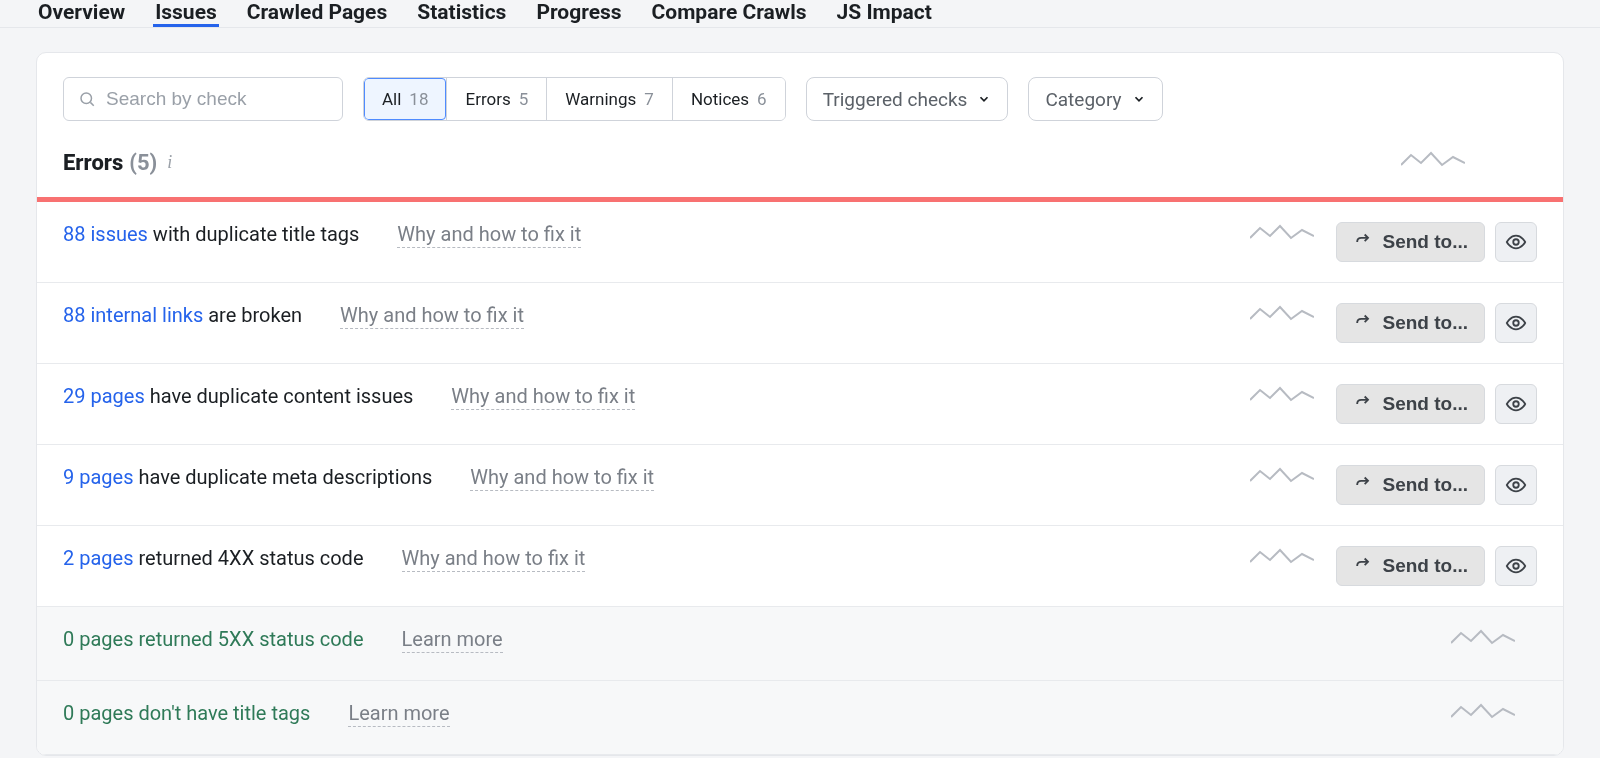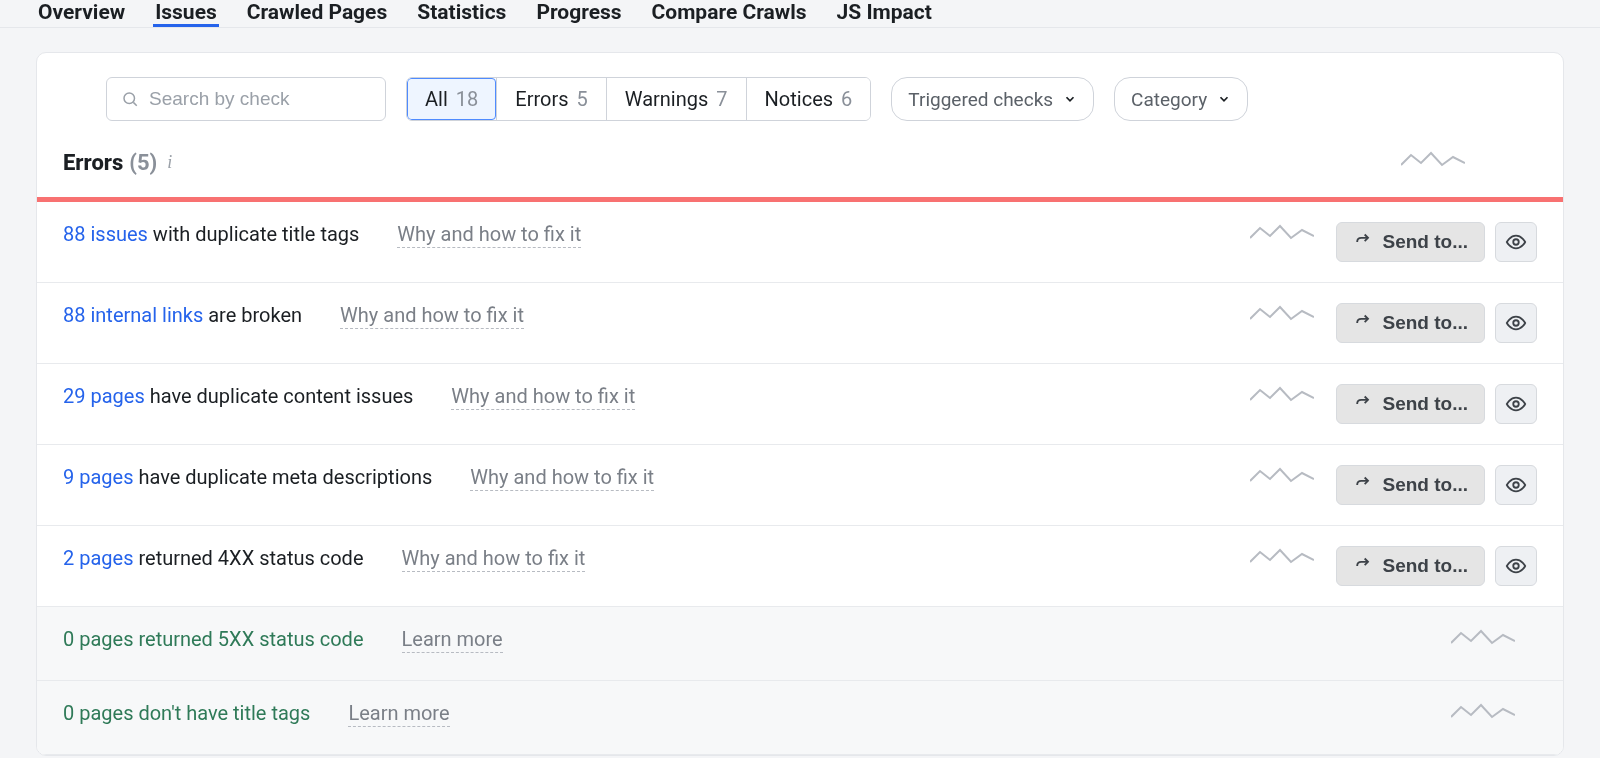--- a/index.html
+++ b/index.html
@@ -8,34 +8,34 @@
     
     .top-tabs { display: flex; gap: 26px; padding: 0 36px; border-bottom: 1px solid #e5e7eb; background: #f4f5f7; }
     .top-tab { font-size: 21px; font-weight: 700; color: #1b1f23; padding: 0 2px; border-bottom: 3px solid transparent; cursor: pointer; }
     .top-tab.active { border-bottom-color: #2563eb; }
 
     
     .panel { margin: 24px 36px 0 36px; background: #fff; border: 1px solid #e5e7eb; border-radius: 10px; overflow: hidden; }
     .panel-controls { display: flex; align-items: center; gap: 20px; padding: 24px 26px 18px 26px; flex-wrap: wrap; }
 
     
-    .search-wrap { display: flex; align-items: center; border: 1px solid #cfd3da; border-radius: 6px; padding: 0 14px; height: 44px; width: 280px; margin-left: 43px; }
+    .search-wrap { display: flex; align-items: center; border: 1px solid #cfd3da; border-radius: 6px; padding: 0 14px; height: 44px; width: 280px; }
     .search-wrap svg { flex-shrink: 0; }
     .search-input { border: none; outline: none; font-size: 19px; color: #333; margin-left: 10px; width: 100%; background: transparent; }
     .search-input::placeholder { color: #9aa0a8; }
 
     
     .seg { display: flex; border: 1px solid #cfd3da; border-radius: 6px; overflow: hidden; height: 44px; }
-    .seg-item { display: flex; align-items: center; gap: 8px; padding: 0 18px; font-size: 20px; color: #1b1f23; border-left: 1px solid #cfd3da; cursor: pointer; background: #fff; }
+    .seg-item { display: flex; align-items: center; gap: 8px; padding: 0 18px; font-size: 17px; color: #1b1f23; border-left: 1px solid #cfd3da; cursor: pointer; background: #fff; }
     .seg-item:first-child { border-left: none; }
     .seg-item .count { color: #8a9099; font-weight: 400; }
     .seg-item.active { background: #eef5ff; outline: 1px solid #4f8bff; outline-offset: -1px; border-radius: 4px; }
 
     
-    .dd { display: flex; align-items: center; gap: 10px; border: 1px solid #cfd3da; border-radius: 16px; height: 44px; padding: 0 16px; font-size: 19px; color: #5b6168; cursor: pointer; background: #fff; }
+    .dd { display: flex; align-items: center; gap: 10px; border: 1px solid #cfd3da; border-radius: 8px; height: 44px; padding: 0 16px; font-size: 19px; color: #5b6168; cursor: pointer; background: #fff; }
     .dd .chev { display: inline-flex; }
 
     
     .section-head { display: flex; align-items: center; padding: 10px 26px 22px 26px; }
     .section-title { font-size: 22px; font-weight: 800; color: #1b1f23; }
     .section-count { font-size: 22px; color: #8a9099; margin-left: 6px; font-weight: 700; }
     .info-icon { margin-left: 10px; color: #9aa0a8; font-style: italic; font-family: Georgia, serif; font-size: 18px; }
     .spark-head { margin-left: auto; margin-right: 50px; }
 
     

